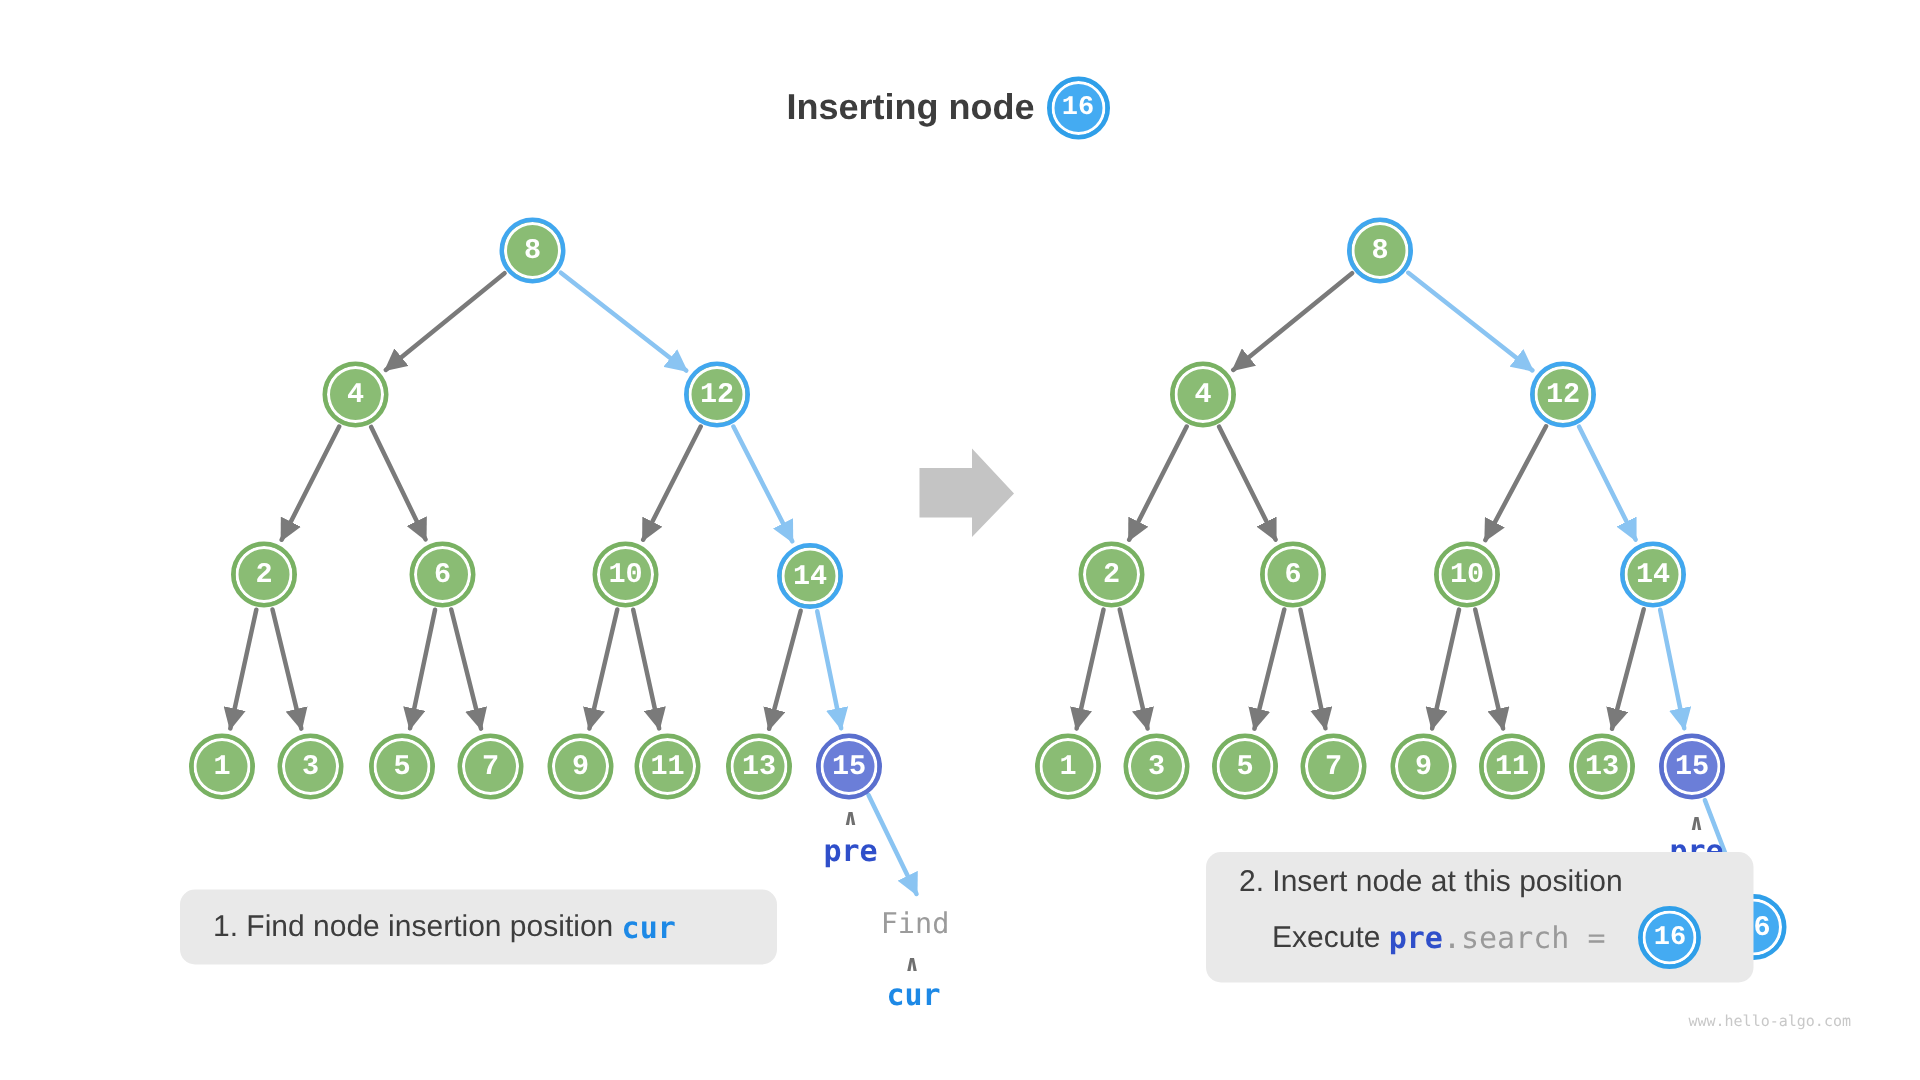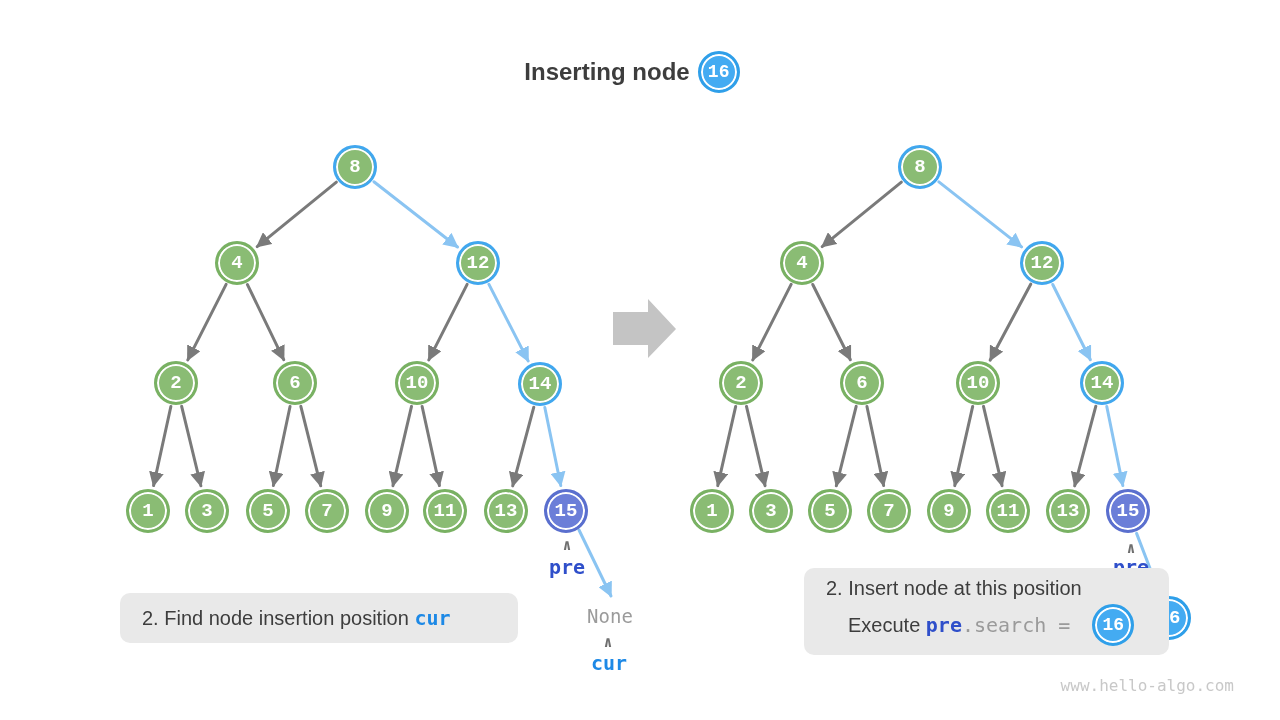--- a/index.html
+++ b/index.html
@@ -48,21 +48,21 @@
   .cline{display:flex;align-items:center;white-space:pre}
   .caption .cline + .cline{padding-left:22px;margin-top:4px}
   .s-plain{color:var(--text)}
   .s-cur{color:var(--cur);font-family:"DejaVu Sans Mono",monospace;font-weight:bold}
   .s-pre{color:var(--pre);font-family:"DejaVu Sans Mono",monospace;font-weight:bold}
   .s-code{color:var(--code-gray);font-family:"DejaVu Sans Mono",monospace}
   .badge{width:42px;height:42px;font-size:18px;flex:0 0 auto}
   .cline .badge{margin-left:10px}
 
   .watermark{position:absolute;right:46px;top:676px;color:var(--watermark);
-             font-family:"DejaVu Sans Mono",monospace;font-size:16px}
+             font-family:"DejaVu Sans Mono",monospace;font-size:10px}
 </style>
 </head>
 <body>
 
 <div class="canvas">
 
   <svg class="layer">
     <defs>
       <marker id="arrow-gray" viewBox="0 0 10 10" refX="9" refY="5" markerWidth="5" markerHeight="5" orient="auto-start-reverse">
         <path d="M0,0 L10,5 L0,10 z" fill="#7a7a7a"></path>
@@ -122,21 +122,21 @@
       <div class="circle node n-green" style="left: 148px; top: 511px;">1</div>
       <div class="circle node n-green" style="left: 207px; top: 511px;">3</div>
       <div class="circle node n-green" style="left: 268px; top: 511px;">5</div>
       <div class="circle node n-green" style="left: 327px; top: 511px;">7</div>
       <div class="circle node n-green" style="left: 387px; top: 511px;">9</div>
       <div class="circle node n-green" style="left: 445px; top: 511px;">11</div>
       <div class="circle node n-green" style="left: 506px; top: 511px;">13</div>
       <div class="circle node n-purple" style="left: 566px; top: 511px;">15</div>
       <div class="label caret" style="left: 567px; top: 545px;">∧</div>
       <div class="label pre" style="left: 567px; top: 567px;">pre</div>
-      <div class="label none" style="left: 610px; top: 616px;">None</div>
+      <div class="label none" style="left: 610px; top: 616px;">Find</div>
       <div class="label caret" style="left: 608px; top: 642px;">∧</div>
       <div class="label cur" style="left: 609px; top: 663px;">cur</div>
       <div class="circle node n-hl" style="left: 920px; top: 167px;">8</div>
       <div class="circle node n-green" style="left: 802px; top: 263px;">4</div>
       <div class="circle node n-hl" style="left: 1042px; top: 263px;">12</div>
       <div class="circle node n-green" style="left: 741px; top: 383px;">2</div>
       <div class="circle node n-green" style="left: 862px; top: 383px;">6</div>
       <div class="circle node n-green" style="left: 978px; top: 383px;">10</div>
       <div class="circle node n-hl" style="left: 1102px; top: 383px;">14</div>
       <div class="circle node n-green" style="left: 712px; top: 511px;">1</div>
@@ -146,21 +146,21 @@
       <div class="circle node n-green" style="left: 949px; top: 511px;">9</div>
       <div class="circle node n-green" style="left: 1008px; top: 511px;">11</div>
       <div class="circle node n-green" style="left: 1068px; top: 511px;">13</div>
       <div class="circle node n-purple" style="left: 1128px; top: 511px;">15</div>
       <div class="circle node n-blue" style="left: 1169px; top: 618px;">16</div>
       <div class="label caret" style="left: 1131px; top: 548px;">∧</div>
       <div class="label pre" style="left: 1131px; top: 567px;">pre</div>
     </div>
 
   <div class="caption" id="caption-1" style="left: 120px; top: 593px; width: 398px; height: 50px;">
-      <div class="cline"><span class="s-plain">2. Find node insertion position </span><span class="s-cur">cur</span></div>
+      <div class="cline"><span class="s-plain">1. Find node insertion position </span><span class="s-cur">cur</span></div>
     </div>
   <div class="caption" id="caption-2" style="left: 760px; top: 568px; width: 365px; height: 87px; margin-left: 44px;">
       <div class="cline"><span class="s-plain">2. Insert node at this position</span></div>
       <div class="cline"><span class="s-plain">Execute </span><span class="s-pre">pre</span><span class="s-code">.</span><span class="s-code">search</span><span class="s-code"> = </span><span class="circle badge n-blue">16</span></div>
     </div>
 
   <div class="watermark">www.hello-algo.com</div>
 </div>
 
 </body></html>

